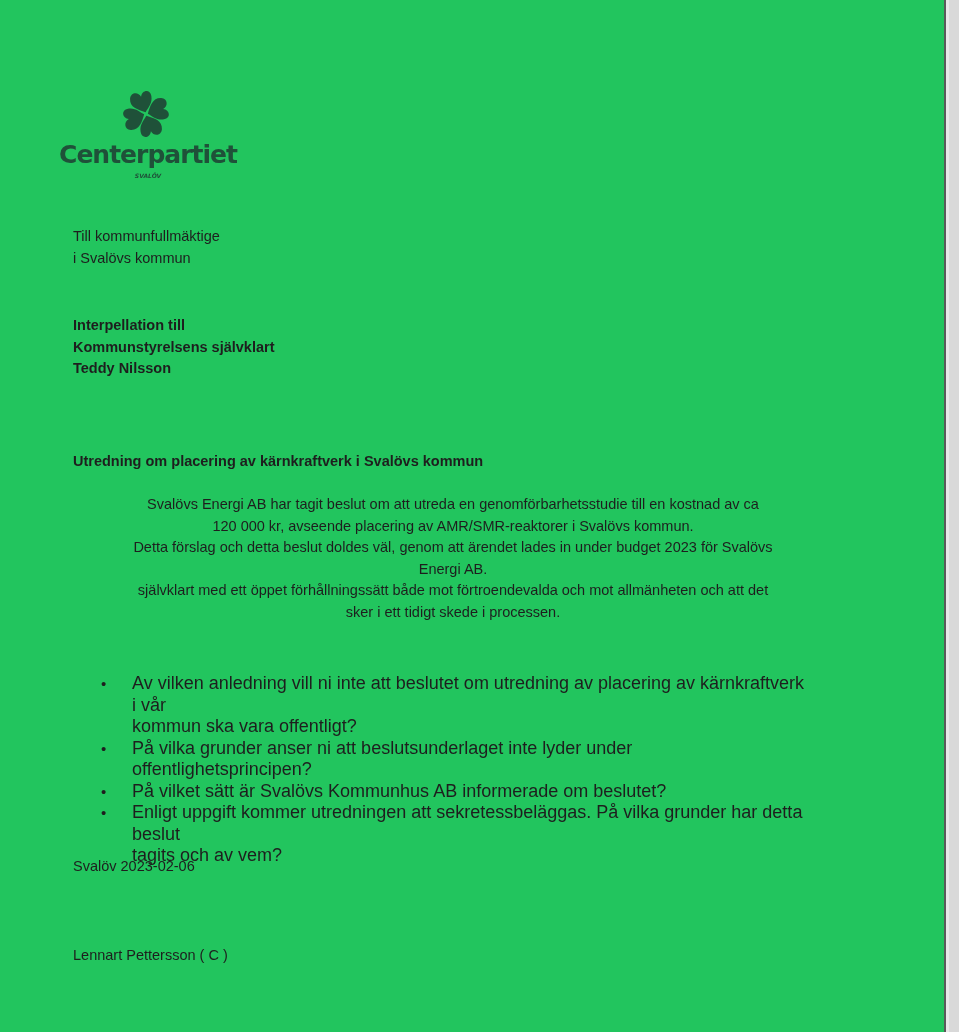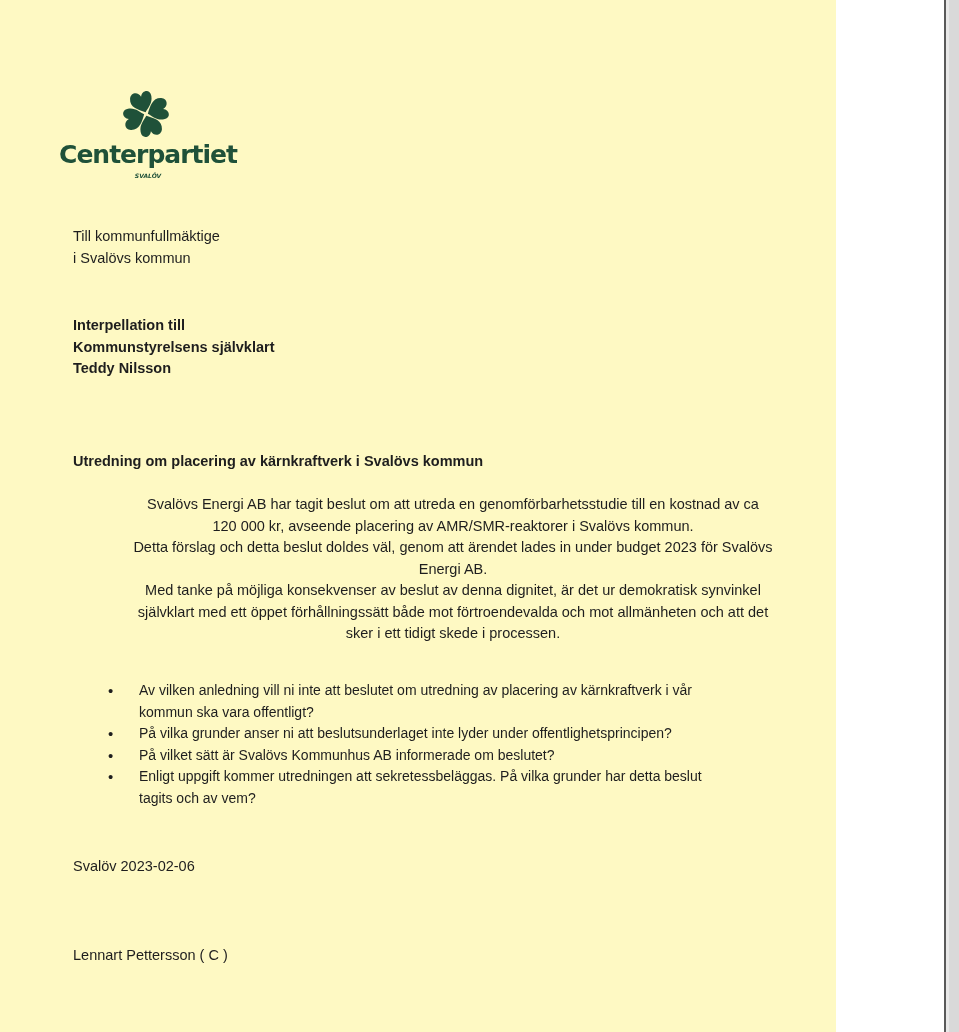--- a/index.html
+++ b/index.html
@@ -2,33 +2,33 @@
 <html><head>
 <meta charset="utf-8">
 <style>
   html, body { margin:0; padding:0; }
   body {
     width:959px; height:1032px; overflow:hidden; position:relative;
     background:#ffffff;
     font-family:"Liberation Sans", sans-serif;
     color:#1e1e1e;
   }
-  .page { position:absolute; left:0; top:0; width:836px; height:1032px; background:#fef9c3; }
+  .page { position:absolute; left:0; top:0; width:944px; height:1032px; background:#22c55e; }
   .edge { position:absolute; left:944px; top:0; width:2px; height:1032px; background:#5a5a5a; }
   .gutter { position:absolute; left:946px; top:0; width:13px; height:1032px; background:#d9d9d9; border-left:3px solid #e8e8e8; box-sizing:border-box; }
 
   .logo { position:absolute; left:70px; top:86px; width:180px; text-align:center; }
   .clover { display:block; margin:0 auto; width:56px; height:56px; position:relative; left:-14px; }
   .logo-name { font-family:"DejaVu Sans", sans-serif; font-weight:bold; font-size:25px; color:#1f5139; letter-spacing:-1px; margin-top:-2px; position:relative; left:-12px; }
   .logo-sub { font-family:"DejaVu Sans", sans-serif; font-weight:bold; font-style:italic; font-size:6px; color:#1f5139; margin-top:3px; position:relative; left:-12px; }
 
   .txt { position:absolute; left:73px; font-size:14.5px; line-height:21.5px; }
   .bold { font-weight:bold; }
   .para p { margin:0;text-align:center; }
-  ul.q { position:absolute; left:73px; top:673px; margin:7px; padding:0; list-style:none; width:740px; font-size:14px; line-height:21.5px; }
+  ul.q { position:absolute; left:73px; top:673px; margin:0; padding:0; list-style:none; width:740px; font-size:18px; line-height:21.5px; }
   ul.q li { position:relative; padding-left:59px; }
   ul.q li::before { content:"•"; position:absolute; left:28px; top:0; font-size:15px; }
 </style>
 </head>
 <body>
 
 <div class="page">
 
   <div class="logo">
     <svg class="clover" viewBox="0 0 60 60">
@@ -54,21 +54,20 @@
     <div>Teddy Nilsson</div>
   </div>
 
   <div class="txt bold" style="top:451px;">Utredning om placering av kärnkraftverk i Svalövs kommun</div>
 
   <div class="txt para" style="top:494px; width:760px;">
     <p>Svalövs Energi AB har tagit beslut om att utreda en genomförbarhetsstudie till en kostnad av ca</p>
     <p>120 000 kr, avseende placering av AMR/SMR-reaktorer i Svalövs kommun.</p>
     <p>Detta förslag och detta beslut doldes väl, genom att ärendet lades in under budget 2023 för Svalövs</p>
     <p>Energi AB.</p>
-    <p>Med tanke på möjliga konsekvenser av beslut av denna dignitet, är det ur demokratisk synvinkel</p>
     <p>självklart med ett öppet förhållningssätt både mot förtroendevalda och mot allmänheten och att det</p>
     <p>sker i ett tidigt skede i processen.</p>
   </div>
 
   <ul class="q">
     <li>
       <div>Av vilken anledning vill ni inte att beslutet om utredning av placering av kärnkraftverk i vår</div>
       <div>kommun ska vara offentligt?</div>
     </li>
     <li>

